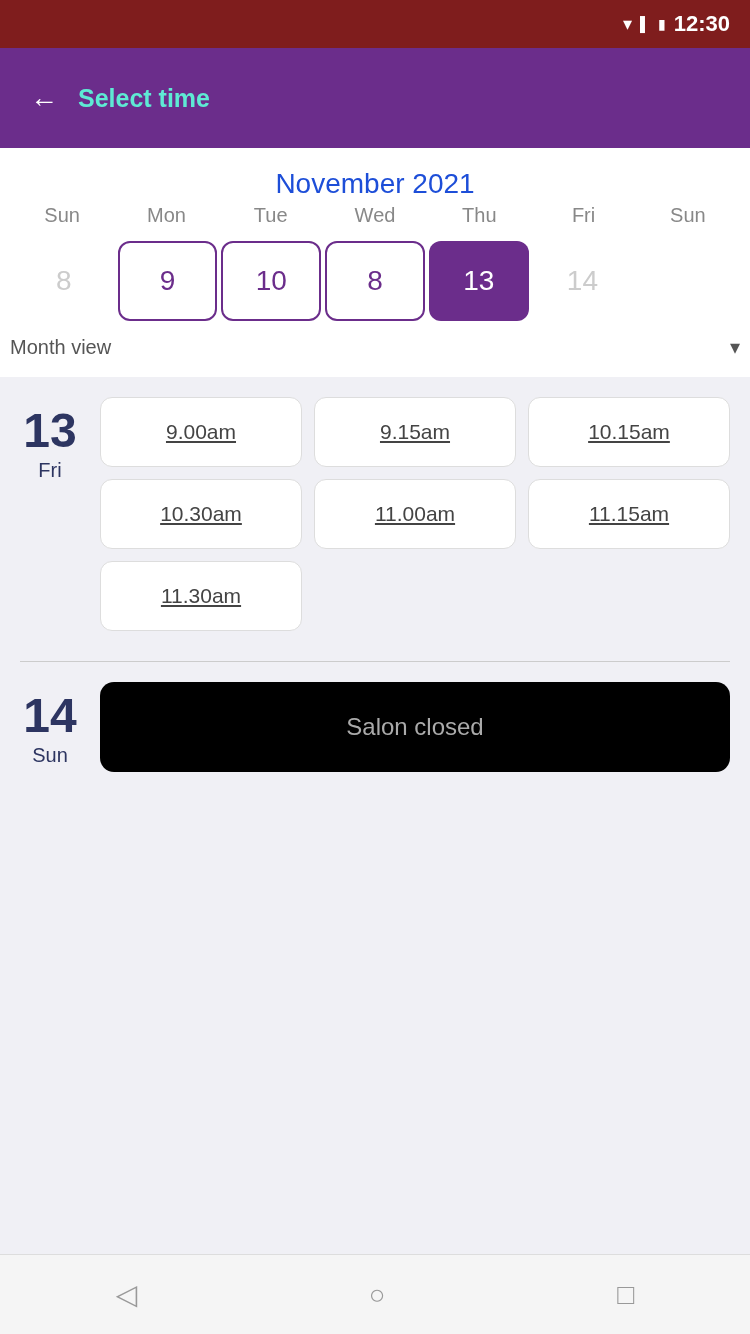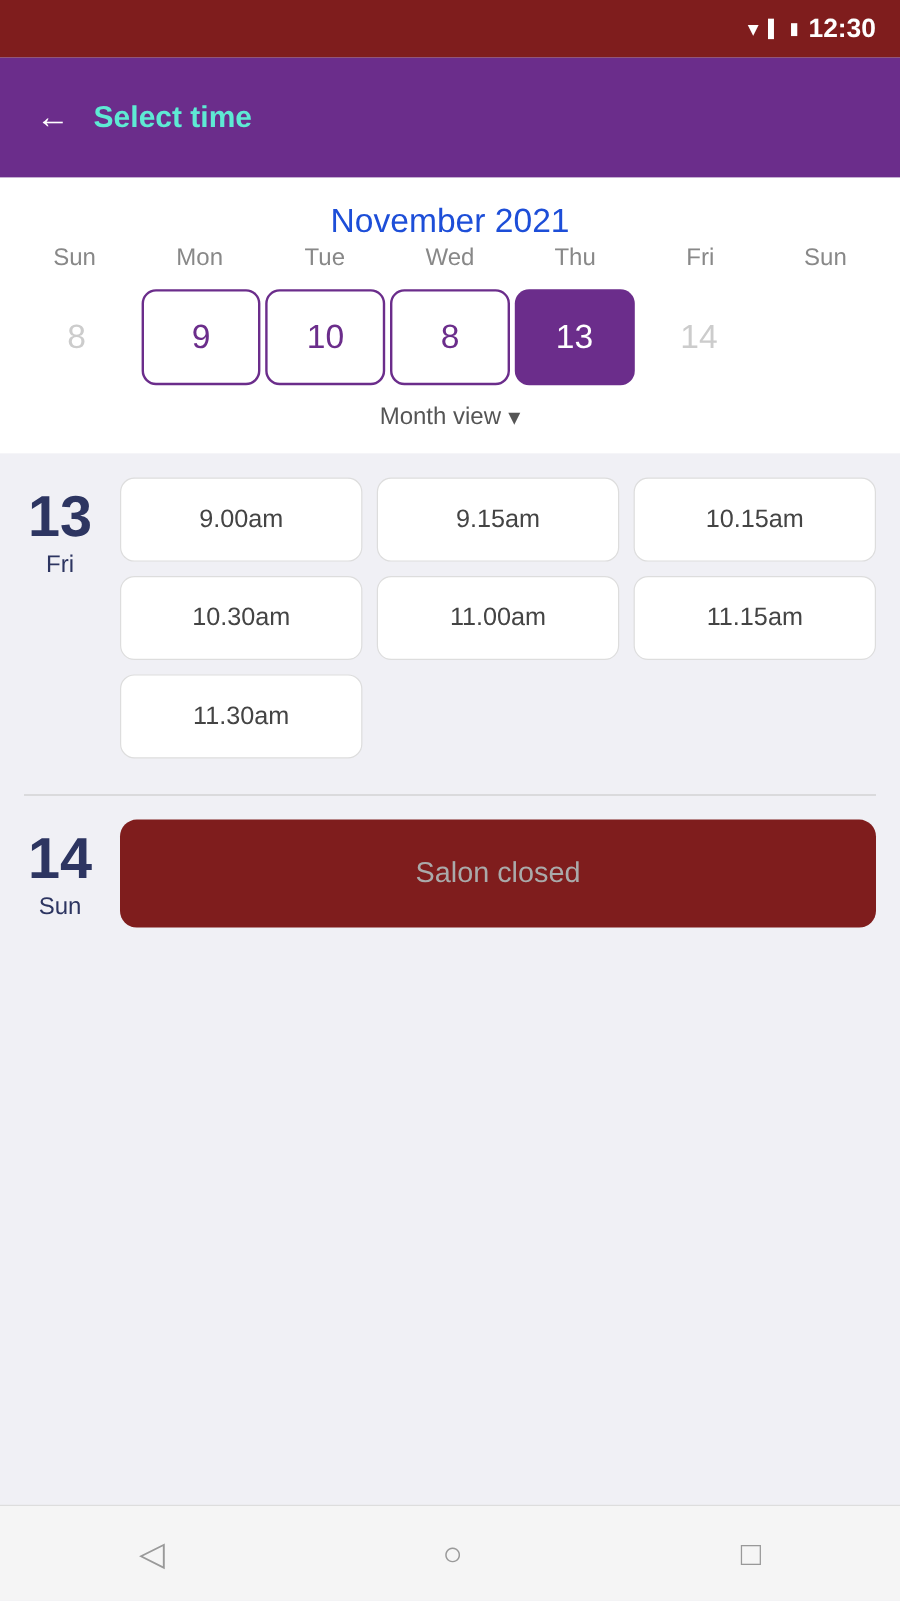--- a/index.html
+++ b/index.html
@@ -113,21 +113,21 @@
     .day-cell.selected {
       background: #6b2d8b;
       color: white;
       border: none;
     }
 
     
     .month-view-row {
       display: flex;
       align-items: center;
-      justify-content: center;
+      justify-content: space-between;
       padding: 14px 0 8px;
       gap: 6px;
       cursor: pointer;
     }
     .month-view-label {
       font-size: 20px;
       color: #555;
     }
     .chevron-down {
       color: #555;
@@ -172,24 +172,25 @@
     }
     .slot-btn {
       background: white;
       border: 1.5px solid #ddd;
       border-radius: 12px;
       padding: 22px 10px;
       text-align: center;
       font-size: 21px;
       color: #444;
       cursor: pointer;
+      text-decoration: underline;
     }
     .closed-box {
       flex: 1;
-      background: #7f1d1d;
+      background: #000000;
       border-radius: 14px;
       display: flex;
       align-items: center;
       justify-content: center;
       height: 90px;
     }
     .closed-label {
       font-size: 24px;
       color: #aaa;
     }

